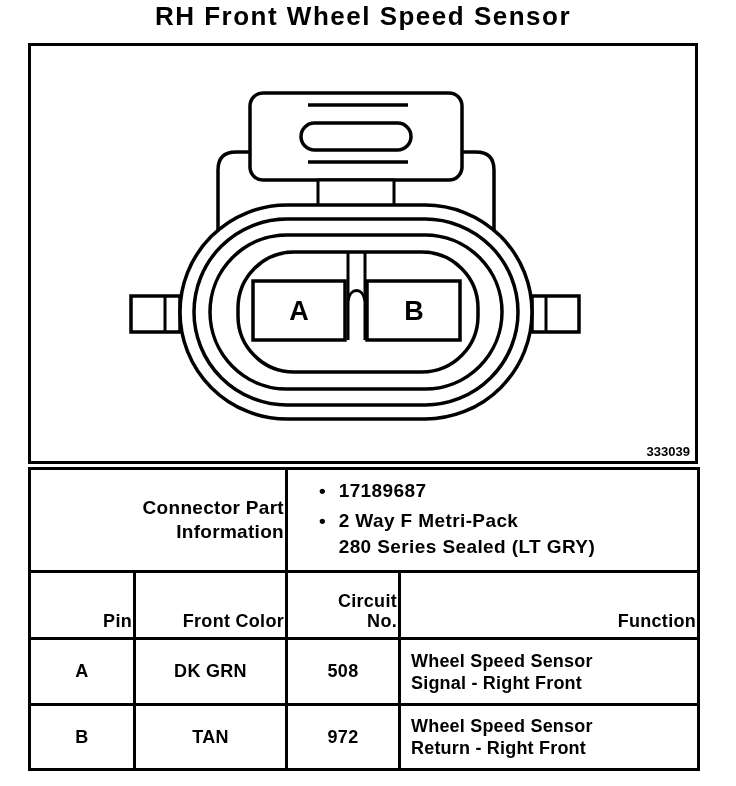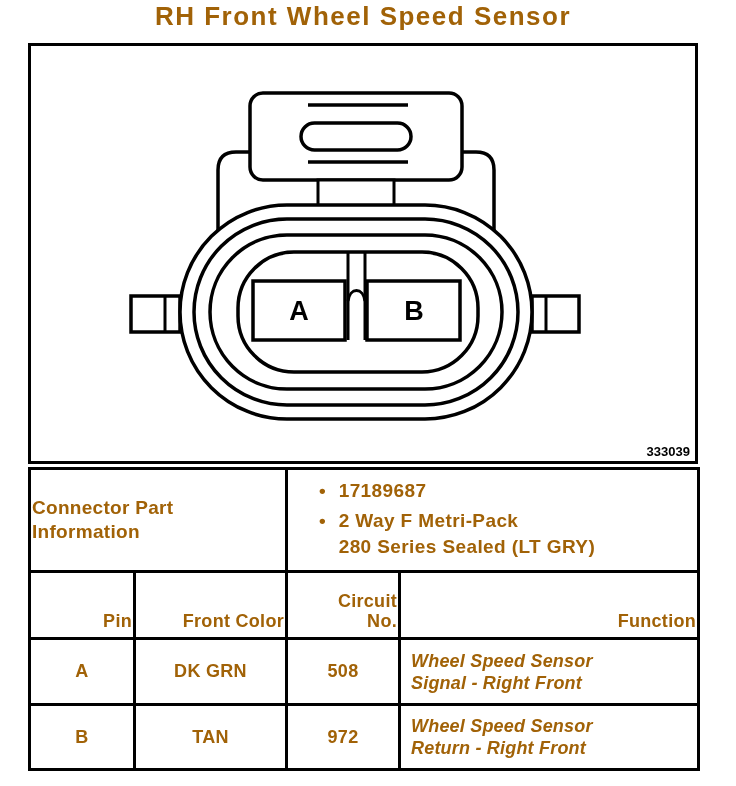--- a/index.html
+++ b/index.html
@@ -1,36 +1,36 @@
 <!DOCTYPE html>
 <html><head>
 <meta charset="utf-8">
 <style>
   html,body { margin:0; padding:0; background:#ffffff; }
   .page {
     position:relative; width:736px; height:786px;
-    background:#ffffff; color:#a16207;
+    background:#ffffff; color:#000000;
     font-family:"Liberation Sans", sans-serif;
     overflow:hidden;
   }
   .title {
     position:absolute; top:1px; left:28px; width:670px;
     text-align:center; font-size:26px; font-weight:bold;
     letter-spacing:1.5px; white-space:nowrap;
   }
   .figure-svg { position:absolute; top:43px; left:28px; }
 
   table.pin-table {
     position:absolute; top:467px; left:28px;
     width:670px; border-collapse:collapse; table-layout:fixed;
   }
   table.pin-table td { border:3px solid #000; overflow:hidden; }
 
   td.info-label {
-    text-align:left; vertical-align:middle;
+    text-align:right; vertical-align:middle;
     font-size:19px; font-weight:bold; line-height:24px;
     white-space:pre-line; letter-spacing:0.3px;
   }
   td.info-bullets { vertical-align:top; }
   .bullets { display:flex; flex-direction:column; gap:4px; padding:7px 4px 4px 30px; }
   .bullet-item { display:flex; gap:13px; align-items:flex-start;
     font-size:19px; font-weight:bold; line-height:26px; }
   .bullet-glyph { flex:0 0 auto; }
   .bullet-text { white-space:pre-line; letter-spacing:0.4px; }
 
@@ -39,21 +39,21 @@
     font-size:18px; font-weight:bold; line-height:20px;
     white-space:pre-line; letter-spacing:0.3px;
   }
   td.data-cell {
     text-align:center; vertical-align:middle;
     font-size:18px; font-weight:bold; letter-spacing:0.3px;
   }
   td.func-cell {
     text-align:left; vertical-align:middle; padding-left:10px;
     font-size:18px; font-weight:bold; line-height:22px;
-    white-space:pre-line; letter-spacing:0.2px;font-style:italic;
+    white-space:pre-line; letter-spacing:0.2px;
   }
   .svg-text { font-family:"Liberation Sans", sans-serif; font-weight:bold; }
 </style>
 </head>
 <body>
 
 <div class="page">
 
   <div class="title">RH Front Wheel Speed Sensor</div>
 

